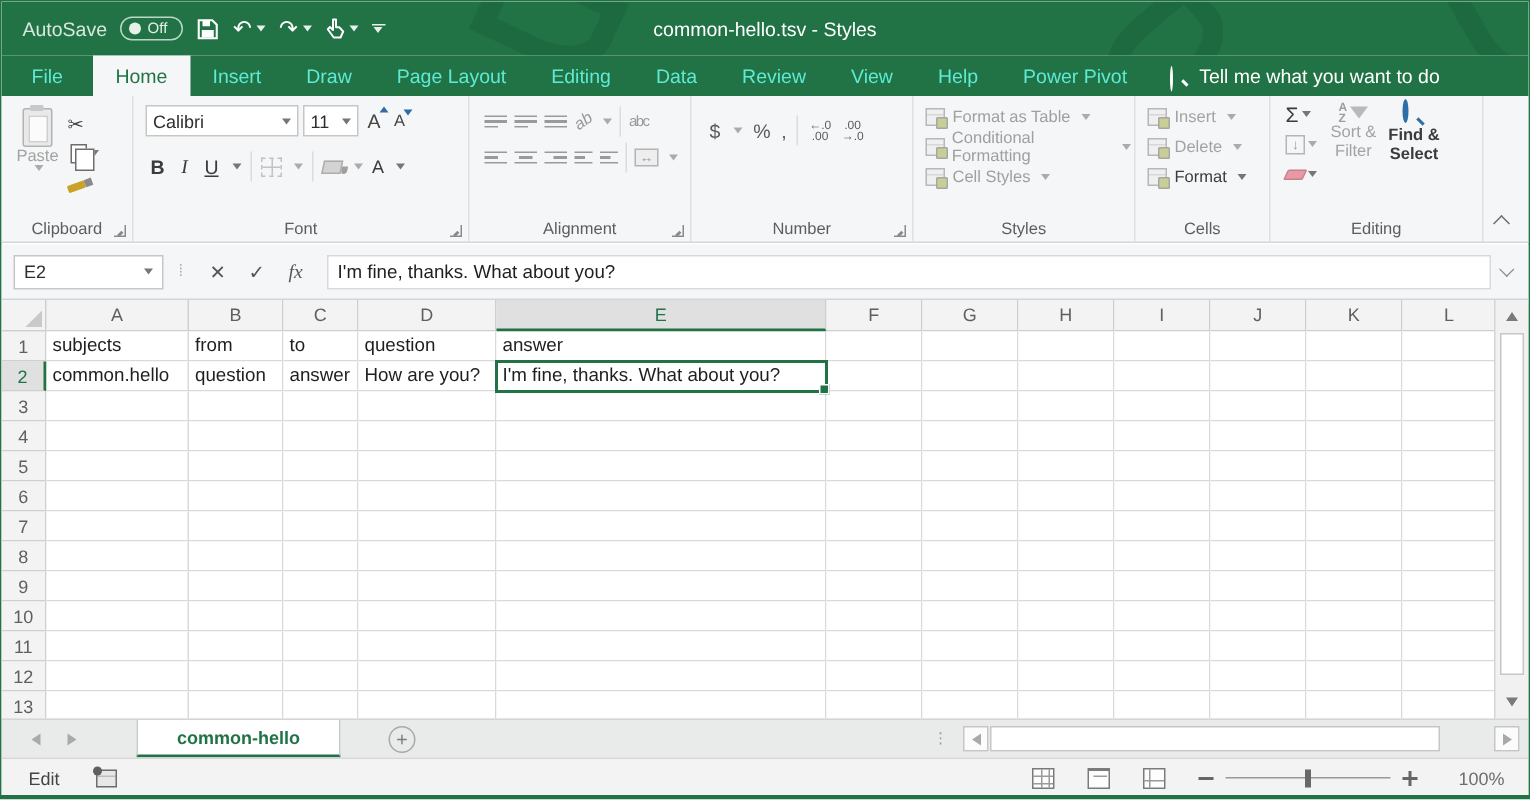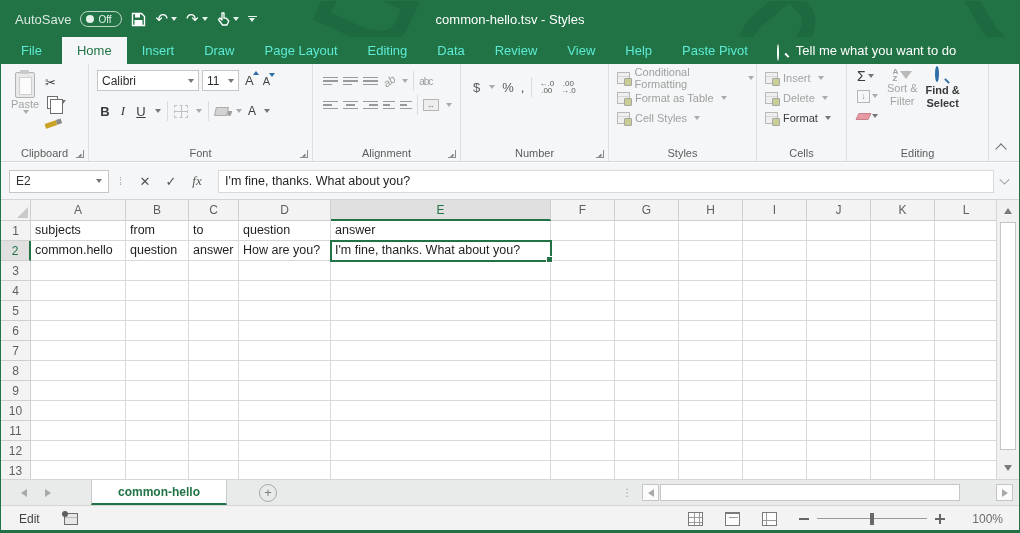--- a/index.html
+++ b/index.html
@@ -247,21 +247,21 @@
     <span class="rtab file">File</span>
     <span class="rtab active">Home</span>
     <span class="rtab">Insert</span>
     <span class="rtab">Draw</span>
     <span class="rtab">Page Layout</span>
     <span class="rtab">Editing</span>
     <span class="rtab">Data</span>
     <span class="rtab">Review</span>
     <span class="rtab">View</span>
     <span class="rtab">Help</span>
-    <span class="rtab">Paste Pivot</span>
+    <span class="rtab">Power Pivot</span>
     <span class="tellme">
       <span class="lens"><span class="ring"></span><span class="stick"></span></span>
       <span>Tell me what you want to do</span>
     </span>
   </div>
 
   <div class="ribbon">
 
     <div class="rgroup g-clip">
       <div class="paste-col">
@@ -390,26 +390,26 @@
             <span>→.0</span>
           </span>
       </div>
       <span class="rgroup-label">Number</span>
       <span class="launcher"></span>
     </div>
 
     <div class="rgroup g-styles">
       <span class="style-item">
           <span class="sgrid"></span>
-          <span class="txt">Conditional Formatting</span>
+          <span class="txt">Format as Table</span>
           <span class="dd dis"></span>
         </span>
       <span class="style-item">
           <span class="sgrid"></span>
-          <span class="txt">Format as Table</span>
+          <span class="txt">Conditional Formatting</span>
           <span class="dd dis"></span>
         </span>
       <span class="style-item">
           <span class="sgrid"></span>
           <span class="txt">Cell Styles</span>
           <span class="dd dis"></span>
         </span>
       <span class="rgroup-label">Styles</span>
     </div>
 

